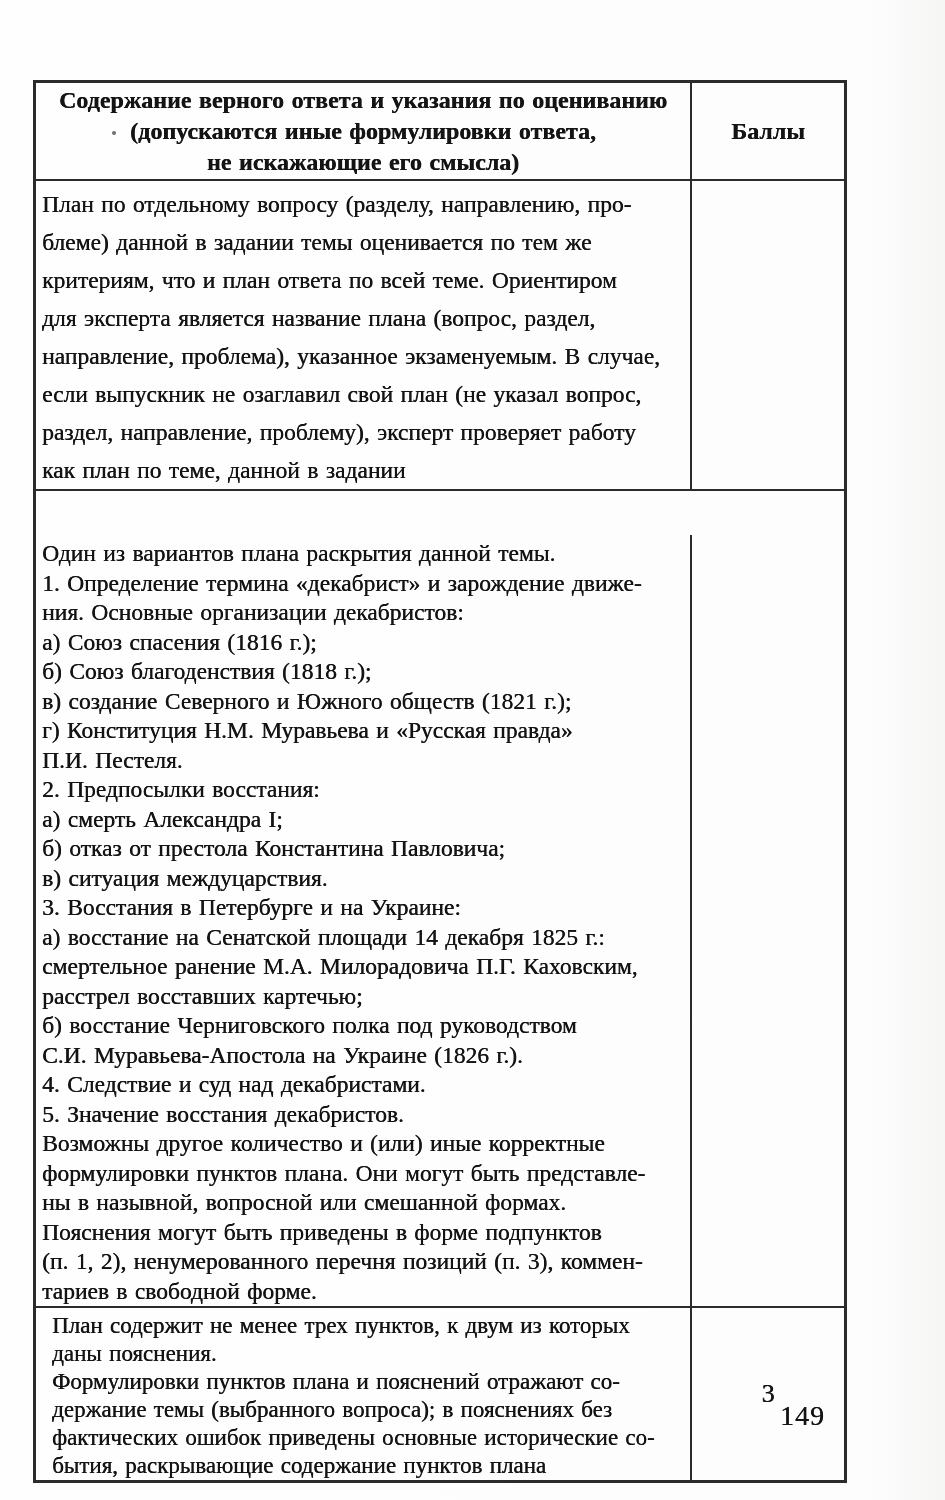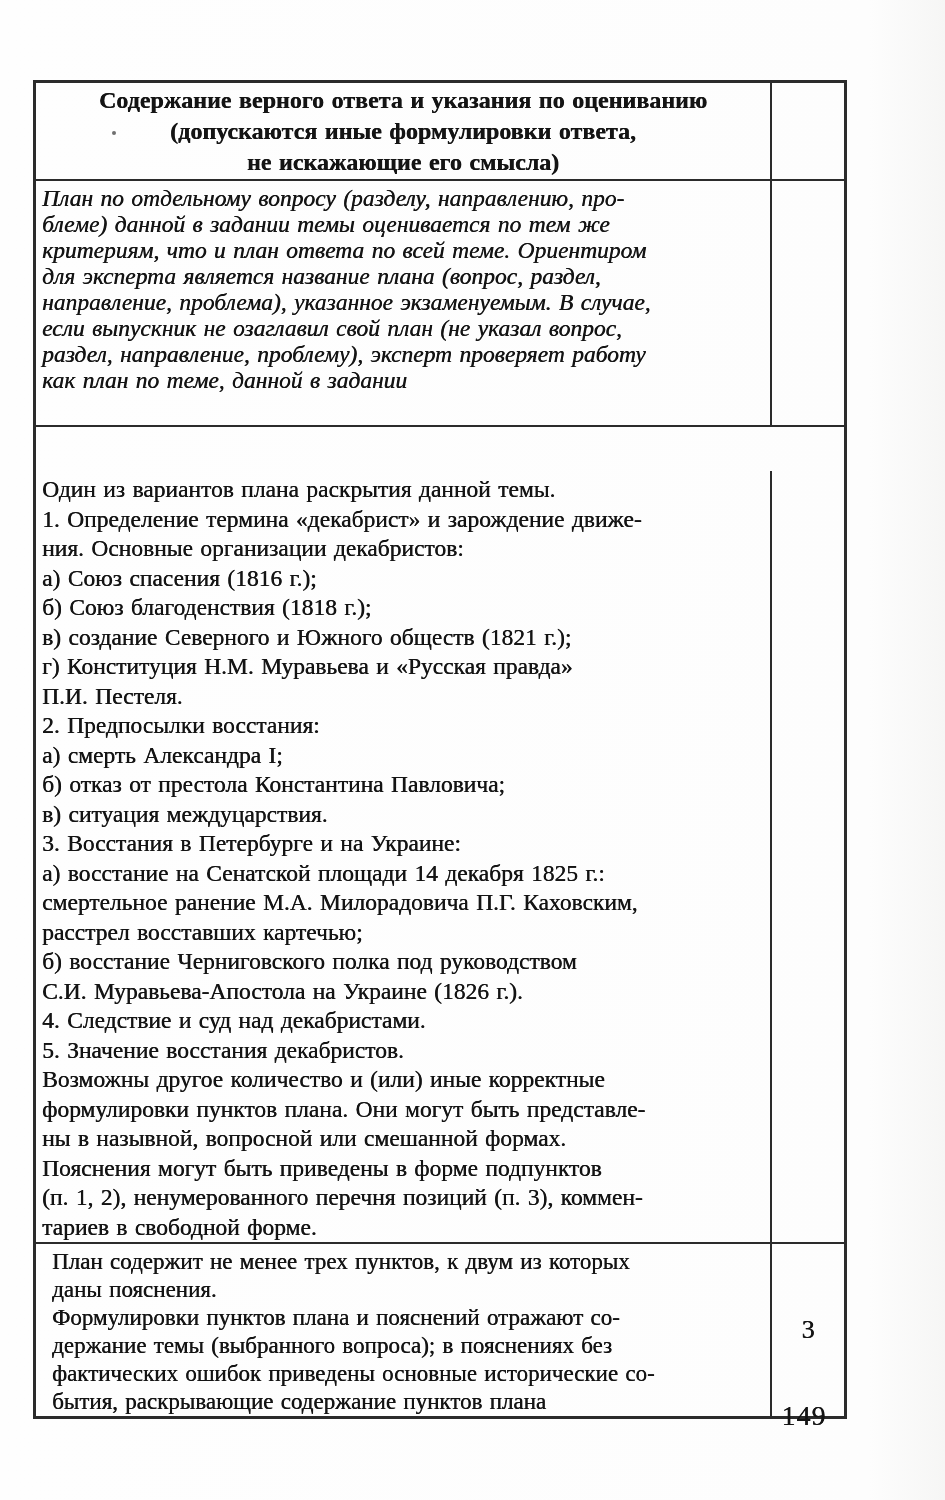--- a/index.html
+++ b/index.html
@@ -31,21 +31,21 @@
     background: transparent;
   }
 
   .row {
     display: flex;
     border-top: 2px solid #2b2b2b;
   }
   .row:first-child { border-top: none; }
 
   .cell-main {
-    width: 736px;
+    width: 656px;
     border-right: 2px solid #2b2b2b;
     white-space: pre-line;
     padding: 4px 6px 0 6px;
     text-shadow: 0.4px 0 0 currentColor;
     word-spacing: 1.5px;
   }
 
   .cell-points {
     flex: 1;
     display: flex;
@@ -61,23 +61,22 @@
     line-height: 31px;
     padding: 2px 4px 0 4px;
     min-height: 96px;
   }
   .header-row .cell-points {
     font-weight: bold;
     font-size: 24px;
   }
 
   .row-note .cell-main {
-    font-style: italic;
     font-size: 23.5px;
-    line-height: 26px;
+    line-height: 38px;
     min-height: 244px;
   }
 
   .row-plan .cell-main {
     font-size: 23.5px;
     line-height: 29.5px;
     min-height: 770px;
     margin-top: 44px;
   }
 
@@ -87,24 +86,24 @@
     min-height: 170px;
     padding-left: 16px;
   }
 
   .score-value {
     font-size: 26px;
   }
 
   .page-number {
     position: absolute;
-    left: 760px;
+    left: 780px;
     top: 1400px;
     width: 88px;
-    text-align: center;
+    text-align: left;
     font-size: 28px;
     letter-spacing: 1px;
     text-shadow: 0.3px 0 0 currentColor;
   }
 
   .speck {
     position: absolute;
     left: 112px;
     top: 131px;
     width: 4px;
@@ -119,20 +118,21 @@
 <div class="page">
 
   <div class="speck"></div>
 
   <div class="score-table">
 
     <div class="row header-row">
       <div class="cell-main">Содержание верного ответа и указания по оцениванию
 (допускаются иные формулировки ответа,
 не искажающие его смысла)</div>
+      <div class="cell-points">Баллы</div>
     </div>
 
     <div class="row row-note">
       <div class="cell-main">План по отдельному вопросу (разделу, направлению, про-
 блеме) данной в задании темы оценивается по тем же
 критериям, что и план ответа по всей теме. Ориентиром
 для эксперта является название плана (вопрос, раздел,
 направление, проблема), указанное экзаменуемым. В случае,
 если выпускник не озаглавил свой план (не указал вопрос,
 раздел, направление, проблему), эксперт проверяет работу

